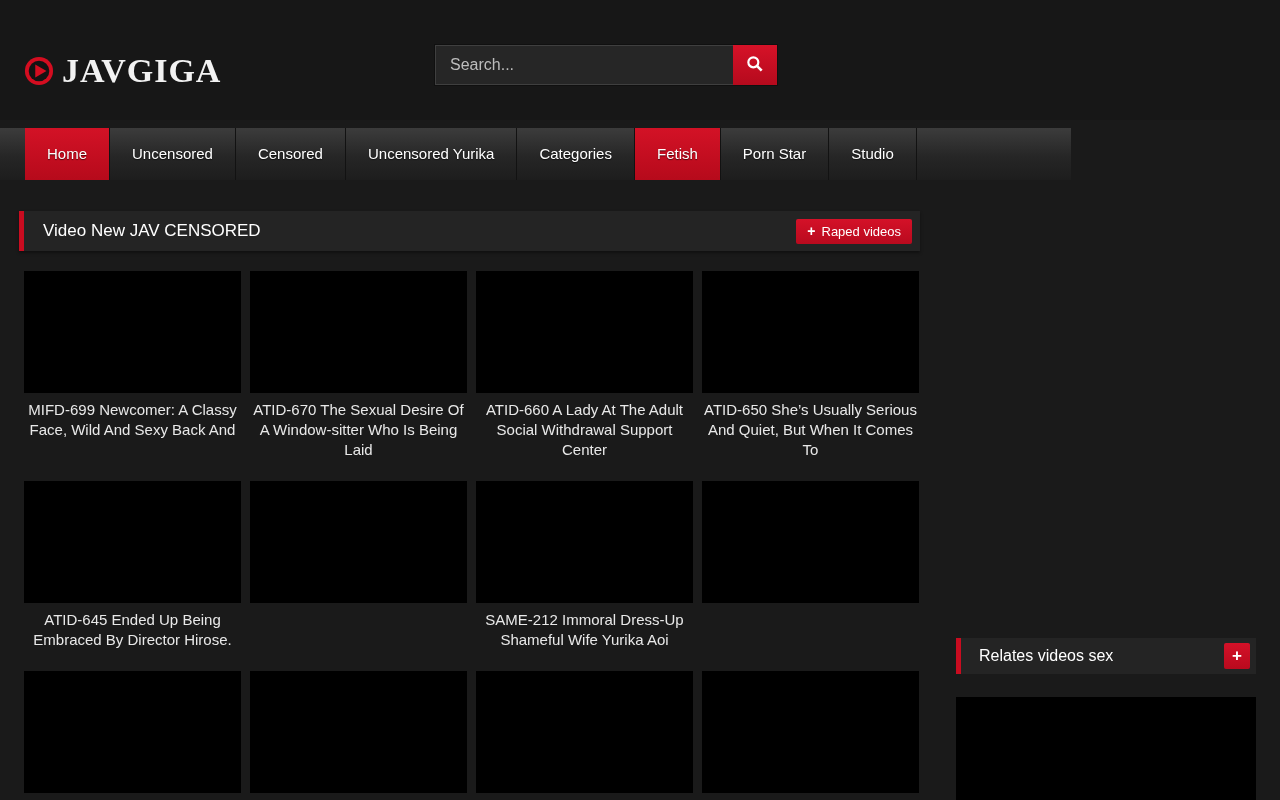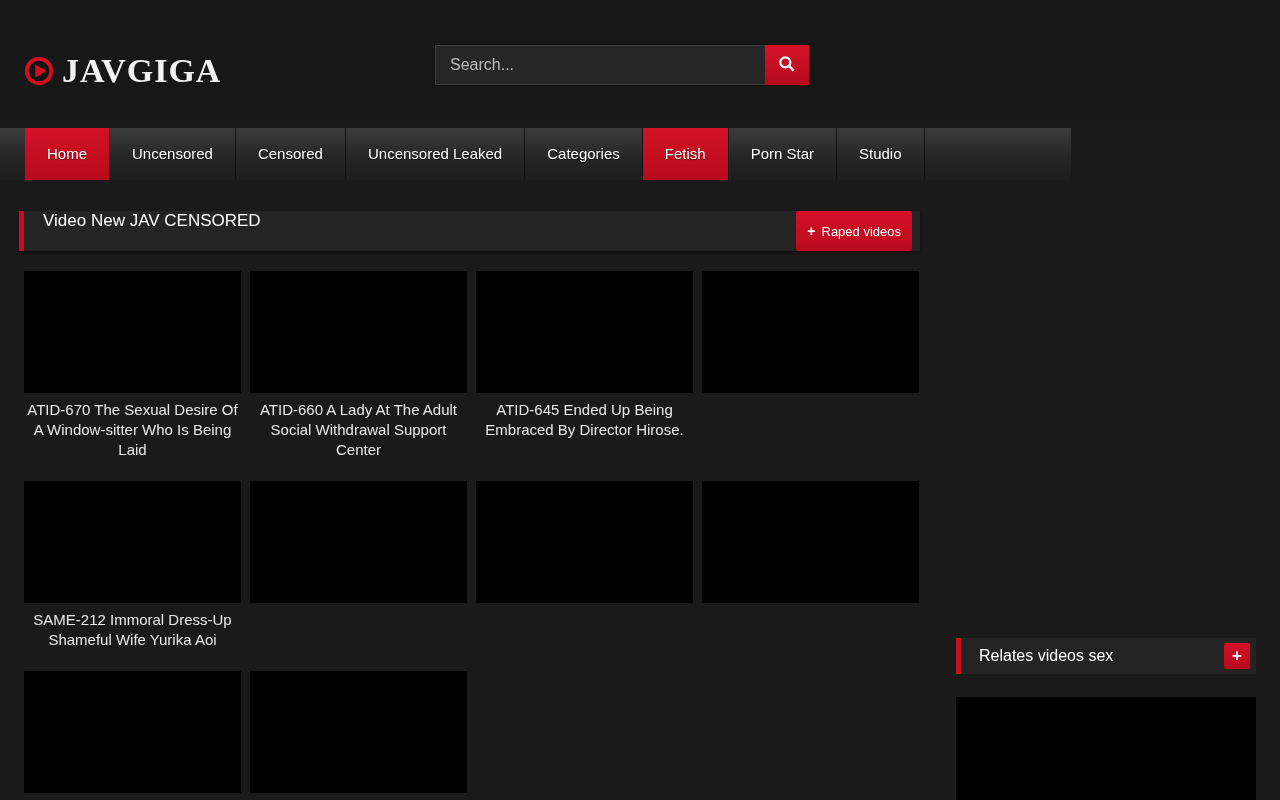--- a/index.html
+++ b/index.html
@@ -25,21 +25,21 @@
   .logo-text {
     font-family:"Liberation Serif", serif;
     font-weight:bold; font-size:34px; color:#f2f2f2; letter-spacing:1px;
   }
   .search-wrap {
     position:absolute; left:434px; top:44px; height:42px;
     display:flex; align-items:stretch;
     border:1px solid #101010;
   }
   .search-input {
-    width:330px; height:40px;
+    width:298px; height:40px;
     background:#262626; border:1px solid #3f3f3f; border-right:none;
     color:#cccccc; font-size:16px; padding:0 14px; outline:none;
   }
   .search-input::placeholder { color:#bdbdbd; }
   .search-btn {
     width:44px; height:40px; border:none; cursor:pointer;
     background:linear-gradient(180deg,#d61228 0%, #b50a1d 100%);
     display:flex; align-items:center; justify-content:center;
   }
 
@@ -56,21 +56,21 @@
     text-shadow:0 1px 1px rgba(0,0,0,.6);
   }
   .nav-item.active {
     background:linear-gradient(180deg,#d31226 0%, #b60a1b 100%);
   }
 
   
   .main-col { position:absolute; left:19px; top:211px; width:901px; }
   .section-bar {
     height:40px; background:#242424; border-left:5px solid #c90c20;
-    display:flex; justify-content:space-between;
+    display:flex; align-items:center; justify-content:space-between;
     padding:0 8px 0 19px;
     box-shadow:0 2px 3px rgba(0,0,0,.4);
   }
   .section-title { font-size:17px; color:#ffffff; }
   .more-btn {
     display:flex; align-items:center; gap:6px;
     background:linear-gradient(180deg,#d41128 0%, #b90a1e 100%);
     color:#ffffff; border:none; border-radius:2px; cursor:pointer;
     font-size:13px; padding:5px 11px; font-family:inherit;
   }
@@ -133,46 +133,54 @@
     </button>
   </div>
 </div>
 
 <div class="nav-bar">
   <ul class="nav-list">
 
   <li class="nav-item active">Home</li>
       <li class="nav-item">Uncensored</li>
       <li class="nav-item">Censored</li>
-      <li class="nav-item">Uncensored Leaked</li>
+      <li class="nav-item">Uncensored Yurika</li>
       <li class="nav-item">Categories</li>
       <li class="nav-item active">Fetish</li>
       <li class="nav-item">Porn Star</li>
       <li class="nav-item">Studio</li>
     </ul>
 </div>
 
 <div class="main-col">
   <div class="section-bar">
     <span class="section-title">Video New JAV CENSORED</span>
     <button class="more-btn">
       <span class="plus-glyph">+</span>
       <span>Raped videos</span>
     </button>
   </div>
 
   <div class="video-grid">
 
+  <div class="video-card">
+        <div class="video-thumb"></div>
+        <div class="video-title">MIFD-699 Newcomer: A Classy Face, Wild And Sexy Back And</div>
+      </div>
       <div class="video-card">
         <div class="video-thumb"></div>
         <div class="video-title">ATID-670 The Sexual Desire Of A Window-sitter Who Is Being Laid</div>
       </div>
       <div class="video-card">
         <div class="video-thumb"></div>
         <div class="video-title">ATID-660 A Lady At The Adult Social Withdrawal Support Center</div>
+      </div>
+      <div class="video-card">
+        <div class="video-thumb"></div>
+        <div class="video-title">ATID-650 She’s Usually Serious And Quiet, But When It Comes To</div>
       </div>
       <div class="video-card">
         <div class="video-thumb"></div>
         <div class="video-title">ATID-645 Ended Up Being Embraced By Director Hirose.</div>
       </div>
       <div class="video-card">
         <div class="video-thumb"></div>
       </div>
       <div class="video-card">
         <div class="video-thumb"></div>

